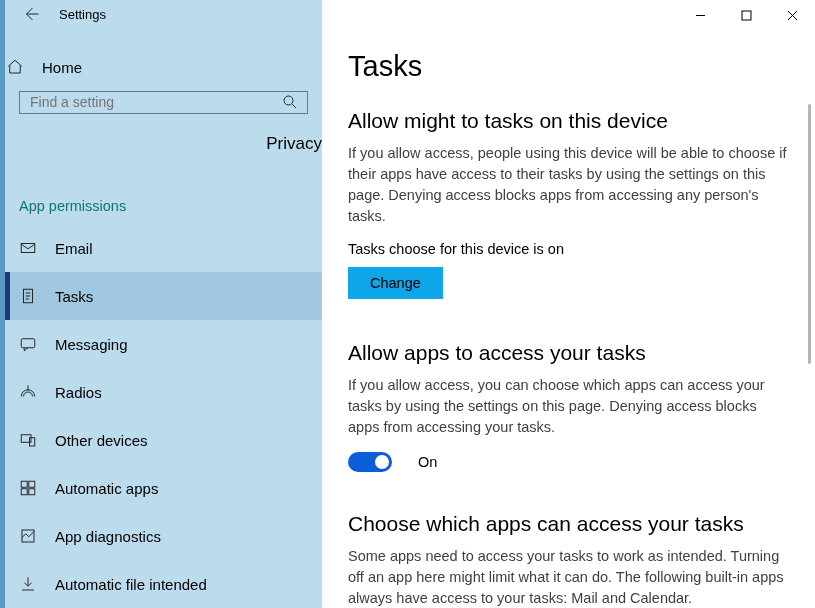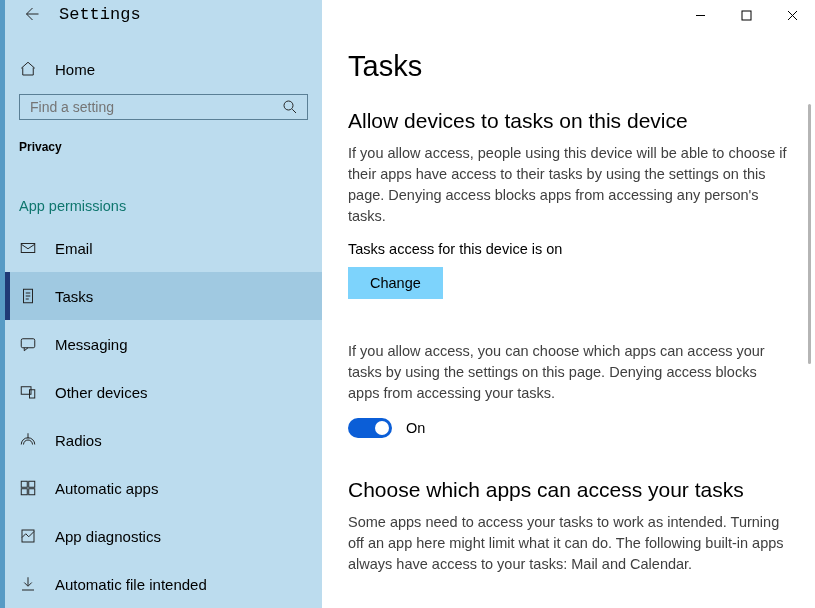--- a/index.html
+++ b/index.html
@@ -26,48 +26,49 @@
     display: flex;
     align-items: center;
     height: 38px;
     padding-left: 12px;
   }
   .back-btn {
     width: 28px; height: 28px;
     display: flex; align-items: center; justify-content: center;
     margin-right: 14px;
   }
-  .title { font-size: 17px; font-family: Liberation Mono, monospace; }
+  .title { font-size: 13px; }
   .home {
     display: flex; align-items: center;
     height: 40px;
-    padding-left: 14px;
+    padding-left: 1px;
     margin-top: 26px;
     gap: 18px;
   }
   .home .label { font-size: 15px; }
   .search {
     margin: 10px 14px 0 14px;
     height: 34px;
     border: 1px solid #5a7f95;
     display: flex;
     align-items: center;
     padding: 0 8px 0 10px;
     background: #bcdcee;
     color: #333;
     justify-content: space-between;
   }
   .search input {
     background: transparent; border: none; outline: none;
     font-size: 14px; color: #7f1d1d; width: 100%;
   }
   .category {
-    font-weight: 700;
-    font-size: 12px;
+    font-weight: 400;
+    font-size: 17px;
     padding: 20px 0 0 14px;
+    text-align: right;
   }
   .subhead {
     color: #0f766e;
     font-size: 14.5px;
     padding: 44px 0 6px 14px;
   }
   .nav { display: flex; flex-direction: column; margin-top: 4px; text-align: right; }
   .nav-item {
     display: flex; align-items: center;
     height: 48px;
@@ -104,26 +105,26 @@
     display:flex; align-items:center; justify-content:center;
     font-size: 13px;
     cursor: pointer;
   }
   .content-inner { padding-top: 50px; max-width: 460px; }
   h1.page-title { font-weight: 400; font-size: 29px; margin-bottom: 26px; }
   h2.section { font-weight: 400; font-size: 21px; margin-bottom: 10px; }
   p.desc { color: #404040; font-size: 14.5px; line-height: 1.45; margin-bottom: 14px; }
   .status-line { font-size: 14.5px; margin-bottom: 10px; }
   .btn {
-    background: #7dd3fc; border: none;
+    background: #0ea5e9; border: none;
     padding: 8px 22px; font-size: 14.5px;
     cursor: pointer;
     margin-bottom: 42px;
   }
-  .toggle-row { display:flex; align-items:center; gap: 14px; margin-bottom: 40px; margin-top: 4px;}
+  .toggle-row { display:flex; align-items:center; gap: 26px; margin-bottom: 40px; margin-top: 4px;}
   .toggle {
     width: 44px; height: 20px; border-radius: 10px;
     background: #0b5ed7; position: relative;
   }
   .toggle .knob {
     position:absolute; right:3px; top:3px;
     width:14px; height:14px; border-radius:50%; background:#fff;
   }
   .toggle-label { font-size: 14.5px; }
   .scrollbar {
@@ -196,33 +197,33 @@
             <svg viewBox="0 0 24 24">
               <rect x="3" y="5" width="18" height="12" rx="2"></rect>
               <path d="M7 17 L7 21 L12 17"></path>
             </svg>
           </span>
         <span>Messaging</span>
       </div>
       <div class="nav-item">
         <span class="icon">
             <svg viewBox="0 0 24 24">
+              <path d="M12 3 V10 M6 18a6 6 0 0 1 12 0 M3 18a9 9 0 0 1 18 0"></path>
+            </svg>
+          </span>
+        <span>Radios</span>
+      </div>
+      <div class="nav-item">
+        <span class="icon">
+            <svg viewBox="0 0 24 24">
               <rect x="3" y="5" width="13" height="10"></rect>
               <rect x="14" y="9" width="7" height="11"></rect>
             </svg>
           </span>
         <span>Other devices</span>
-      </div>
-      <div class="nav-item">
-        <span class="icon">
-            <svg viewBox="0 0 24 24">
-              <path d="M12 3 V10 M6 18a6 6 0 0 1 12 0 M3 18a9 9 0 0 1 18 0"></path>
-            </svg>
-          </span>
-        <span>Radios</span>
       </div>
       <div class="nav-item">
         <span class="icon">
             <svg viewBox="0 0 24 24">
               <rect x="3" y="3" width="8" height="8"></rect>
               <rect x="13" y="3" width="8" height="8"></rect>
               <rect x="3" y="13" width="8" height="8"></rect>
               <rect x="13" y="13" width="8" height="8"></rect>
             </svg>
           </span>
@@ -265,25 +266,26 @@
             <path d="M1 1 L10 10 M10 1 L1 10" stroke="#000" stroke-width="1"></path>
           </svg>
         </div>
     </div>
 
     <div class="scrollbar"></div>
 
     <div class="content-inner">
       <h1 class="page-title">Tasks</h1>
 
-      <h2 class="section">Allow devices to tasks on this device</h2>
+      <h2 class="section">Allow might to tasks on this device</h2>
       <p class="desc">If you allow access, people using this device will be able to choose if their apps have access to their tasks by using the settings on this page. Denying access blocks apps from accessing any person's tasks.</p>
-      <div class="status-line">Tasks access for this device is on</div>
+      <div class="status-line">Tasks choose for this device is on</div>
       <button class="btn">Change</button>
 
+      <h2 class="section">Allow apps to access your tasks</h2>
       <p class="desc">If you allow access, you can choose which apps can access your tasks by using the settings on this page. Denying access blocks apps from accessing your tasks.</p>
       <div class="toggle-row">
         <div class="toggle">
             <div class="knob"></div>
           </div>
         <span class="toggle-label">On</span>
       </div>
 
       <h2 class="section">Choose which apps can access your tasks</h2>
       <p class="desc">Some apps need to access your tasks to work as intended. Turning off an app here might limit what it can do. The following built-in apps always have access to your tasks: Mail and Calendar.</p>

